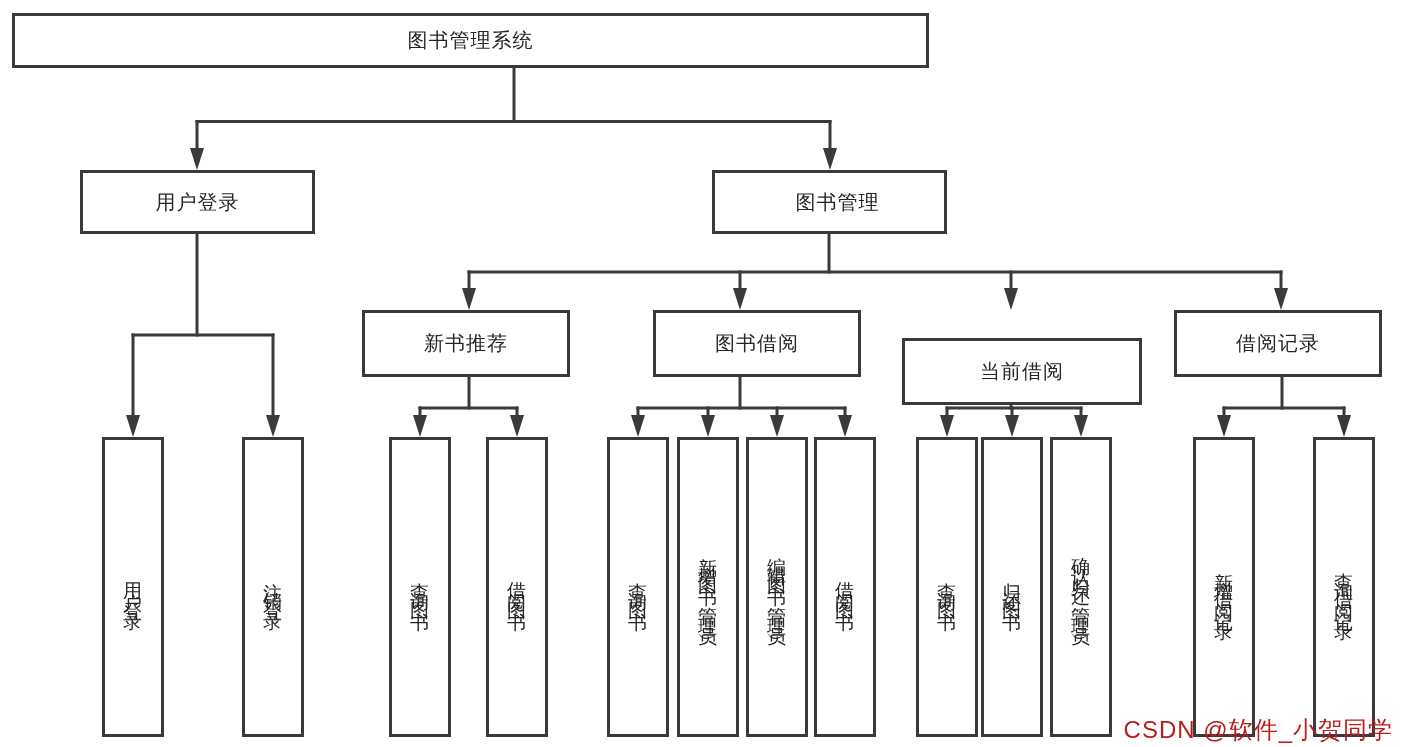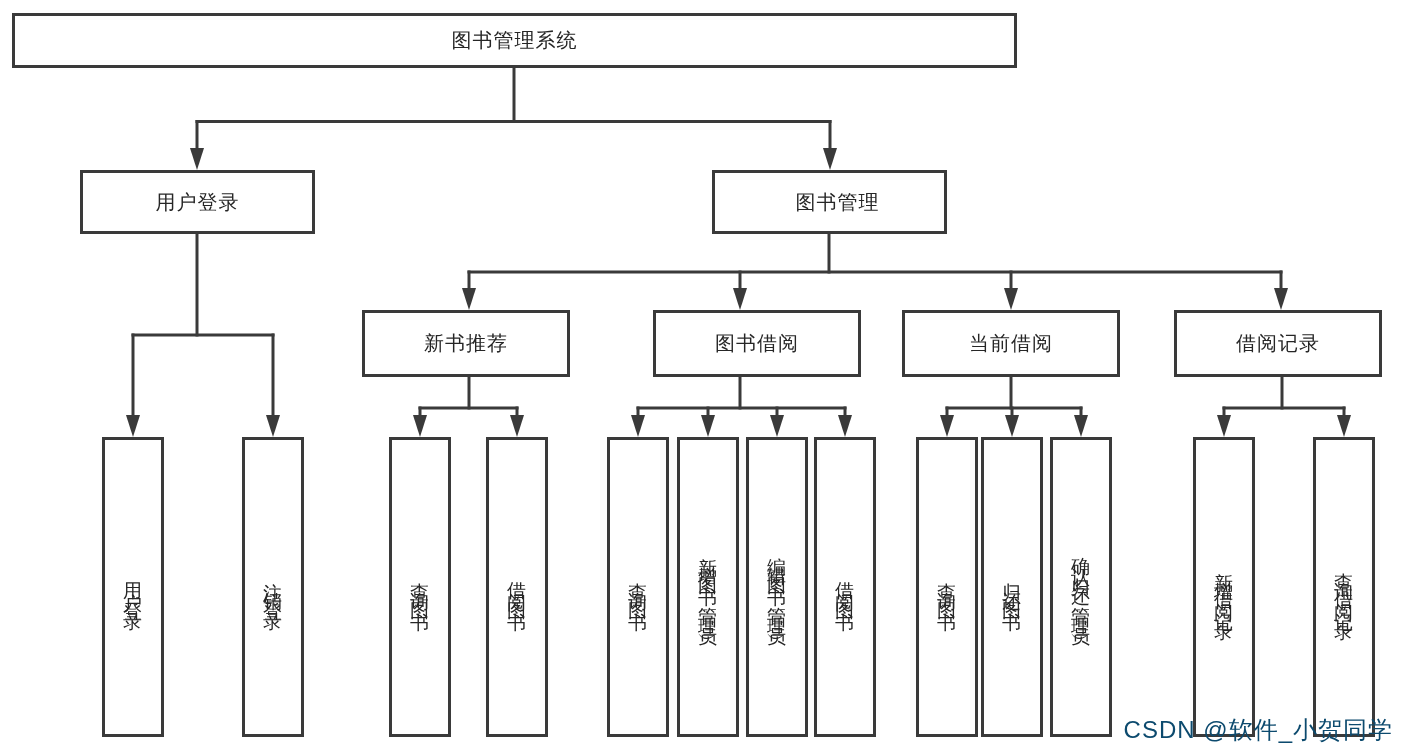--- a/index.html
+++ b/index.html
@@ -14,38 +14,38 @@
   .node{
     position:absolute;
     box-sizing:border-box;
     background:#fff;
     border:3px solid #3a3a3a;
     display:flex;align-items:center;justify-content:center;
     color:#262626;
     z-index:2;
   }
   .node-h{font-size:20px;letter-spacing:1px;}
-  .root{left:12px;top:13px;width:1005px;height:55px;}
+  .root{left:12px;top:13px;width:917px;height:55px;}
   .lvl2{top:170px;width:235px;height:64px;}
   .lvl3{top:310px;width:208px;height:67px;}
   .leaf{top:437px;width:62px;height:300px;}
   .leaf > span{
     writing-mode:vertical-rl;
     text-orientation:mixed;
     font-size:19px;
     letter-spacing:10px;
     line-height:1;
     color:#262626;
     white-space:nowrap;
   }
   .watermark{
     position:absolute;
     right:12px;top:714px;
     font-size:24px;
-    color:#0c4a6e;
+    color:#b91c1c;
     letter-spacing:1px;
     z-index:5;
     white-space:nowrap;
   }
 </style>
 </head>
 <body>
 
 <div class="canvas">
 
@@ -139,21 +139,21 @@
   <div class="node node-h lvl2" style="left:712px;padding-left:16px;">
     <span>图书管理</span>
   </div>
 
   <div class="node node-h lvl3" style="left:362px;">
     <span>新书推荐</span>
   </div>
   <div class="node node-h lvl3" style="left:633px;margin-left:20px;">
     <span>图书借阅</span>
   </div>
-  <div class="node node-h lvl3" style="left:902px;width:218px;">
+  <div class="node node-h lvl3" style="left:902px;width:240px;margin-top:28px;">
     <span>当前借阅</span>
   </div>
   <div class="node node-h lvl3" style="left:1174px;">
     <span>借阅记录</span>
   </div>
 
   <div class="node leaf" style="left:102px;">
     <span>用户登录</span>
   </div>
   <div class="node leaf" style="left:242px;">

